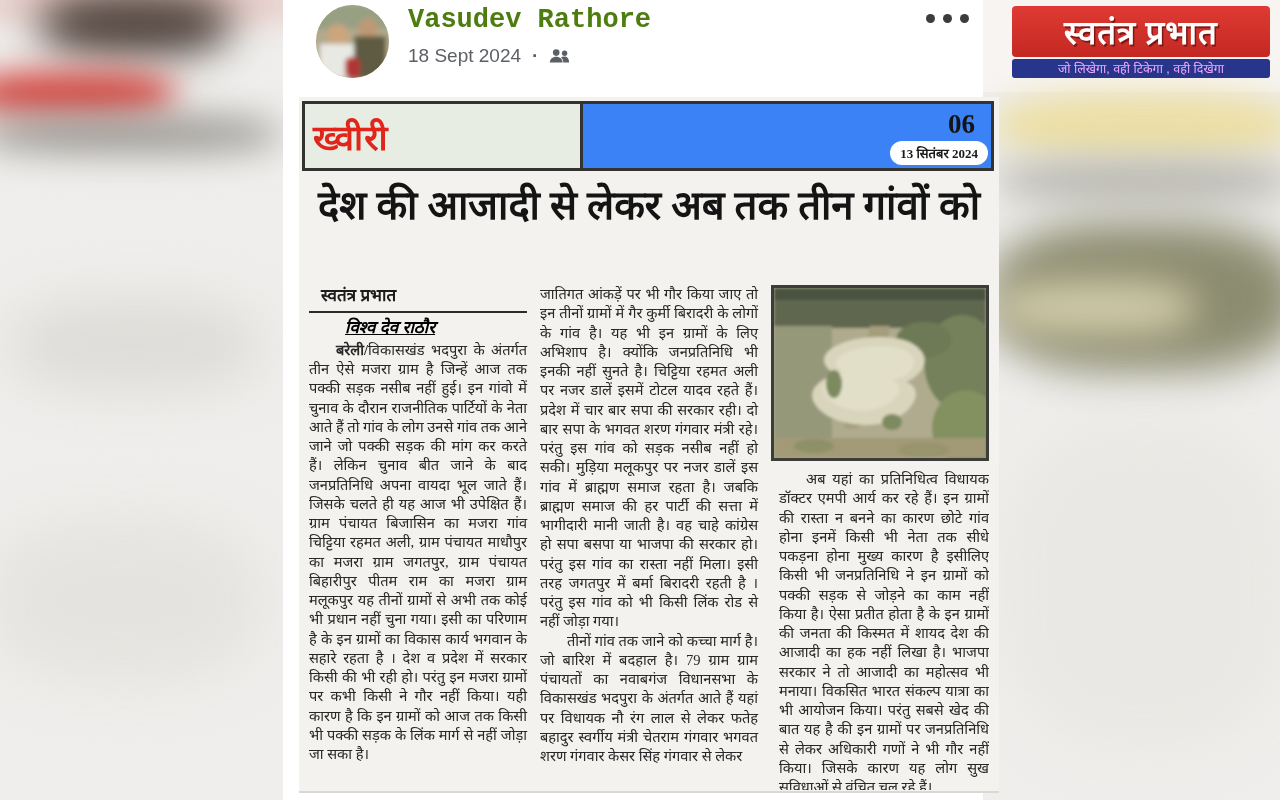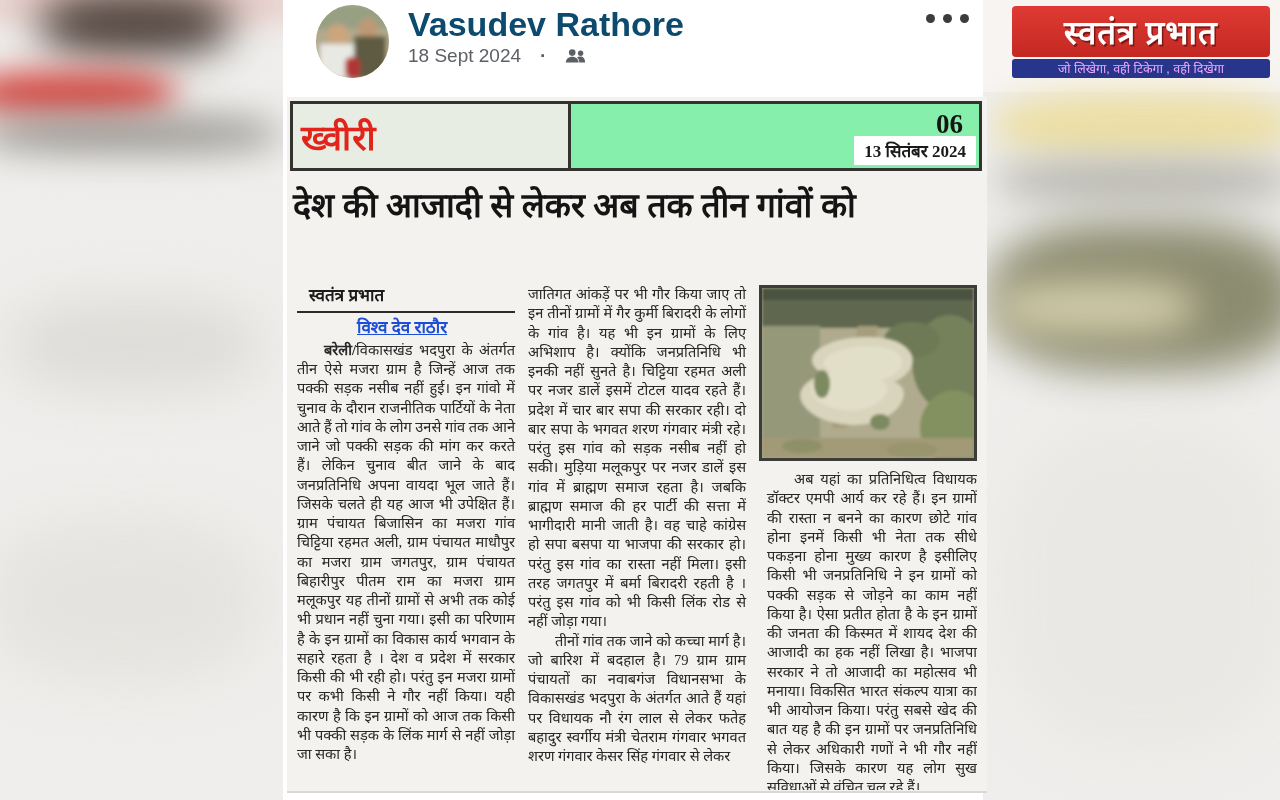--- a/index.html
+++ b/index.html
@@ -22,56 +22,56 @@
   .b-olive2 { left:995px; top:280px; width:200px; height:55px;  background:#cfcaa8; filter:blur(18px); }
   .b-gray5  { left:1000px; top:420px; width:290px; height:330px; background:#e9e8e4; filter:blur(26px); }
   .white-tr { position:absolute; left:983px; top:0; width:297px; height:92px; background:#f7f4f2; }
 
   
   .card { position:absolute; left:283px; top:0; width:700px; height:800px; background:#ffffff; }
 
   
   .avatar { position:absolute; left:33px; top:5px; width:73px; height:73px; border-radius:50%;
             overflow:hidden; background:#b3a98c; cursor:pointer; }
-  .author { position:absolute; left:125px; top:5px; font-size:34px; font-weight:700; color:#0c4a6e; cursor:pointer; }
-  .meta   { position:absolute; left:125px; top:45px; display:flex; align-items:center; gap:19px;
+  .author { position:absolute; left:125px; top:5px; font-size:27px; font-weight:700; color:#4d7c0f; cursor:pointer;font-family:Liberation Mono, monospace; }
+  .meta   { position:absolute; left:125px; top:45px; display:flex; align-items:center; gap:11px;
             font-size:19px; color:#5c5f63; }
   .meta .dot { font-weight:700; }
   .menu { position:absolute; left:639px; top:10px; display:flex; gap:8px; cursor:pointer; padding:4px; }
   .menu i { width:9px; height:9px; border-radius:50%; background:#3c3c3c; display:block; }
 
   
-  .paper { position:absolute; left:4px; top:97px; width:700px; height:696px;
+  .paper { position:absolute; left:16px; top:97px; width:700px; height:696px;
            background:#f3f2ee; border-bottom:2px solid #d9d8d4;
            font-family:"Liberation Serif","DejaVu Serif",serif; }
 
   .masthead { position:absolute; left:3px; top:4px; width:692px; height:70px;
               border:3px solid #33332f; display:flex; }
   .mast-left { width:278px; background:#e8ede4; border-right:3px solid #33332f;
                display:flex; align-items:center; padding-left:8px; }
   .mast-left span { font-size:35px; font-weight:800; color:#e1251b; letter-spacing:1px; }
-  .mast-right { flex:1; background:#86efac; position:relative; }
+  .mast-right { flex:1; background:#3b82f6; position:relative; }
   .pageno { position:absolute; right:16px; top:5px; font-size:27px; font-weight:700; color:#141414; }
   .datebox { position:absolute; right:3px; bottom:3px; background:#ffffff; padding:3px 10px;
-             font-size:17px; font-weight:700; color:#1a1a1a; }
-
-  .headline { position:absolute; left:6px; top:84px; width:688px; text-align:left;
-              font-weight:700; color:#141414; font-size:34px; line-height:49px; }
+             font-size:13px; font-weight:700; color:#1a1a1a;border-radius:13px; }
+
+  .headline { position:absolute; left:6px; top:84px; width:688px; text-align:center;
+              font-weight:700; color:#141414; font-size:40px; line-height:49px; }
 
   .cols { position:absolute; left:10px; top:188px; width:680px; height:505px;
           display:flex; gap:13px; overflow:hidden; }
   .col { width:218px; flex:0 0 218px; font-size:14.6px; line-height:1.32; color:#272727;
          text-align:justify; }
   .col p.indent { text-indent:27px; }
   .lead { font-weight:700; }
 
   .by-agency { font-size:17px; font-weight:700; color:#1c1c1c; margin-left:12px; }
   .by-rule { border-top:2px solid #2b2b2b; margin:4px 0 4px 0; width:100%; }
-  .by-reporter { font-size:17px; font-weight:700; color:#1d4ed8; text-decoration:underline;
-                 margin-left:60px; display:inline-block; }
+  .by-reporter { font-size:17px; font-weight:700; color:#000000; text-decoration:underline;
+                 margin-left:36px; display:inline-block;font-style:italic; }
   .col1-para { margin-top:1px; }
 
   .photo { width:218px; height:176px; border:3px solid #3c3c38; margin-bottom:9px;
            overflow:hidden; background:#b0ab8e; }
   .col3-para { margin-top:0;margin-left:8px; }
 
   
   .brand { position:absolute; left:1012px; top:6px; width:258px; height:72px; }
   .brand-red { height:51px; background:linear-gradient(#e03a34,#c42822); border-radius:4px;
                display:flex; align-items:center; justify-content:center; }

